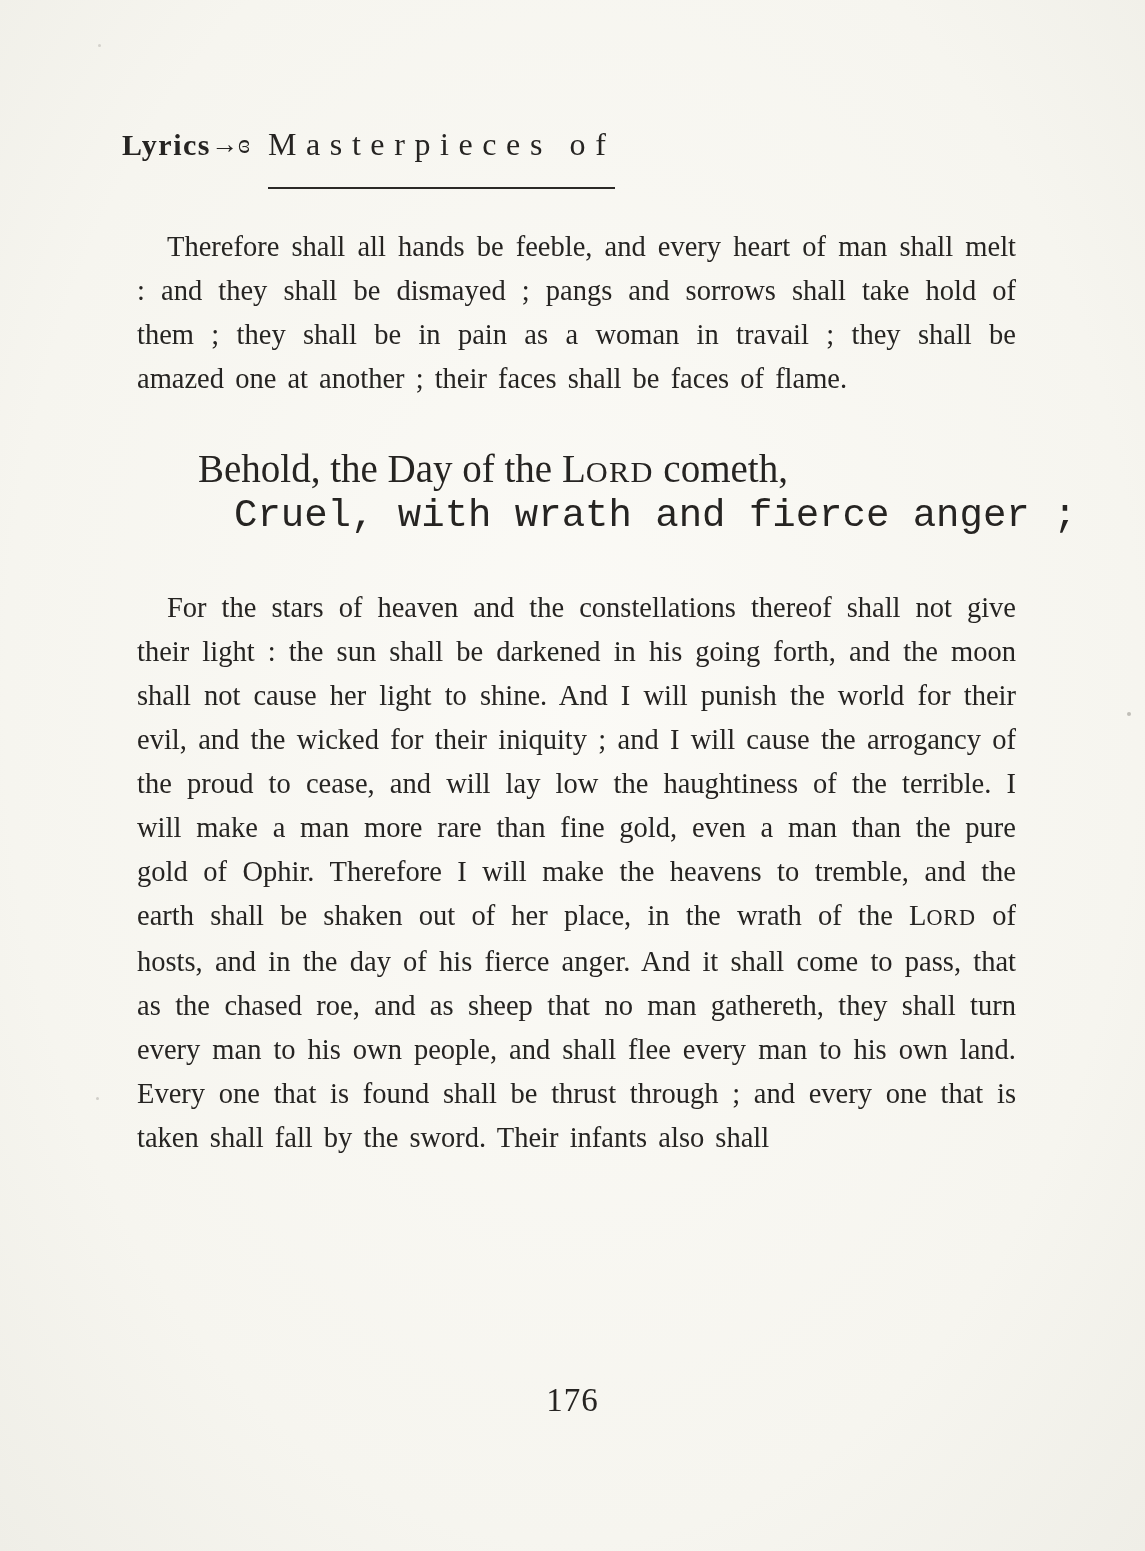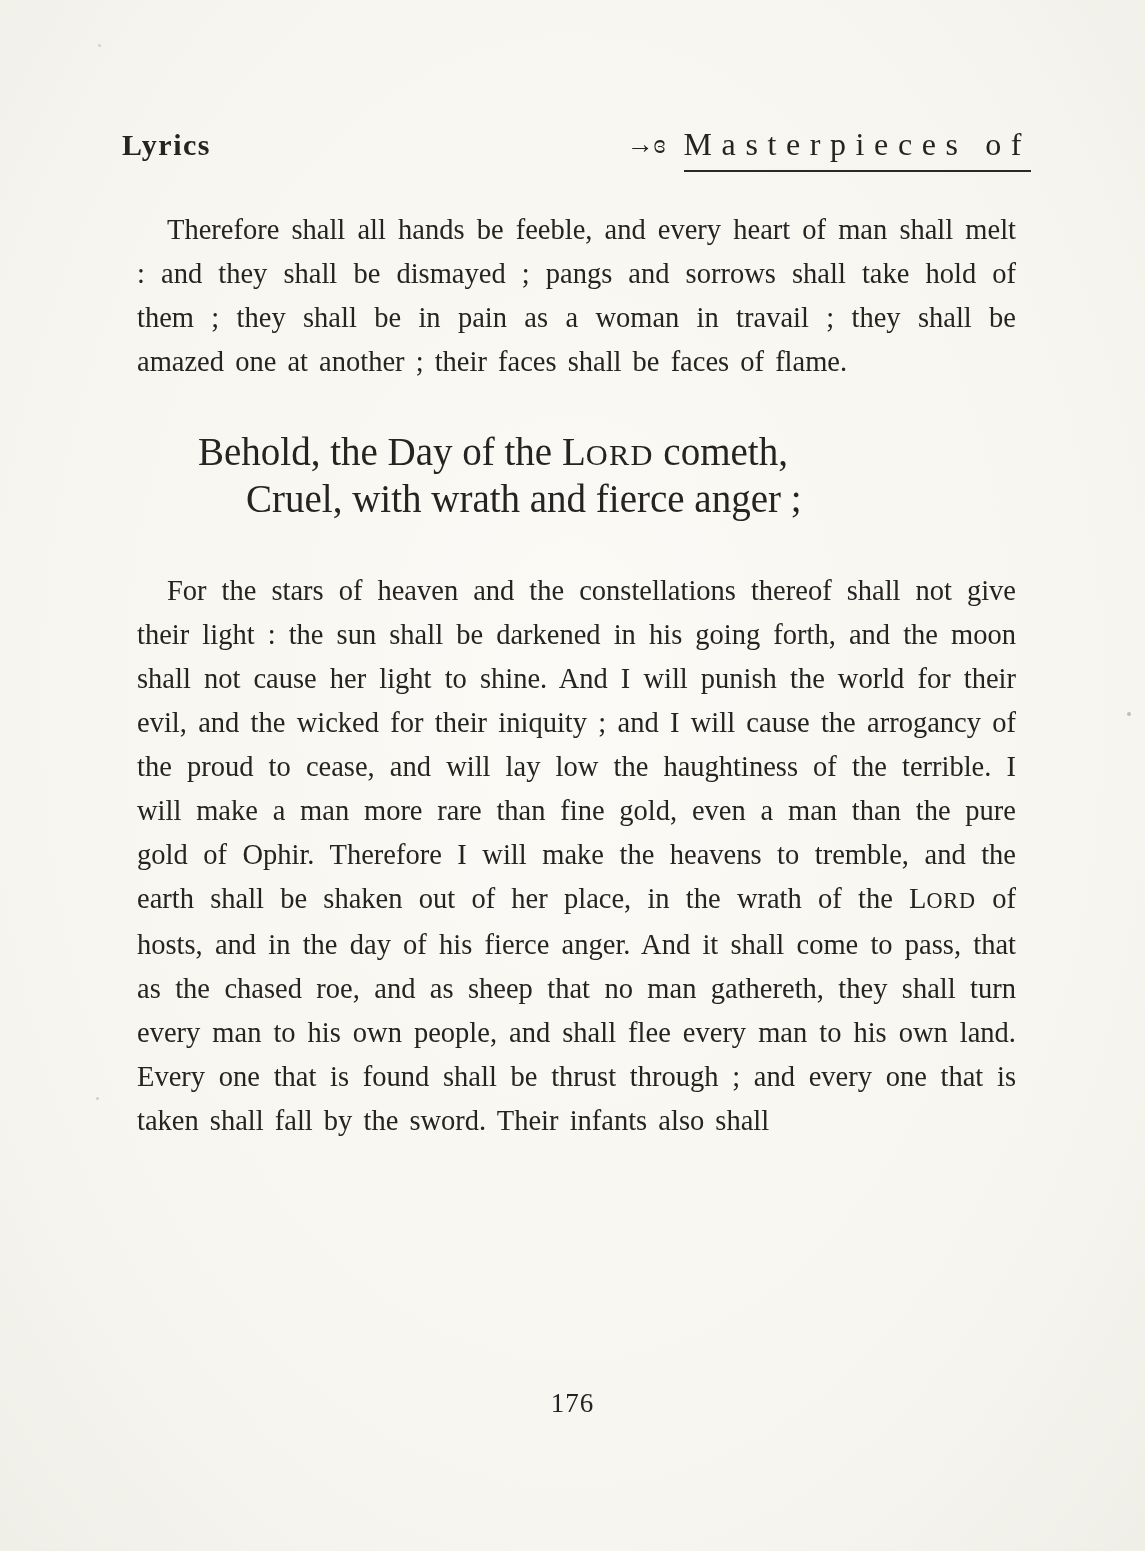--- a/index.html
+++ b/index.html
@@ -16,21 +16,20 @@
     background: #f8f7f2;
     background-image: radial-gradient(ellipse at 50% 45%, #fbfaf6 0%, #f6f5ef 70%, #efeee7 100%);
     color: #262422;
     font-family: "Liberation Serif", "DejaVu Serif", serif;
     padding: 126px 114px 0 122px;
     overflow: hidden;
   }
   
   .running-head {
     display: flex;
-    justify-content: space-between;
     align-items: baseline;
     margin-bottom: 36px;
   }
   .head-left {
     font-size: 30px;
     font-weight: 700;
     letter-spacing: 1.5px;
   }
   .head-right-wrap {
     display: flex;
@@ -39,54 +38,55 @@
   .ornament {
     font-size: 27px;
     margin-right: 18px;
     transform: translateY(-2px);
     display: inline-block;
   }
   .head-right {
     font-size: 32px;
     letter-spacing: 0.30em;
     border-bottom: 2px solid #2b2926;
-    padding-bottom: 7px;
+    padding-bottom: 24px;
   }
   
   .prose {
     font-size: 28.5px;
     line-height: 44px;
     text-align: justify;
     text-indent: 30px;
     word-spacing: 0.14em;
     margin: 15px;
   }
   .verse {
     margin: 46px 0 48px 76px;
   }
   .verse-line {
     font-size: 39px;
     line-height: 44px;
     white-space: nowrap;
   }
   .verse-line.indented {
-    margin-left: 48px;
+    margin-left: 36px;
+    font-family: Liberation Mono, monospace;
   }
   .sc-small {
     font-size: 0.78em;
     letter-spacing: 0.04em;
   }
   
   .page-number {
     position: absolute;
     left: 0;
     right: 0;
     bottom: 132px;
     text-align: center;
-    font-size: 27px;
+    font-size: 33px;
     letter-spacing: 1px;
   }
   
   .speck {
     position: absolute;
     background: #8a8880;
     border-radius: 50%;
     opacity: 0.5;
   }
   .speck.s1 { width: 4px; height: 4px; top: 712px; right: 14px; }

